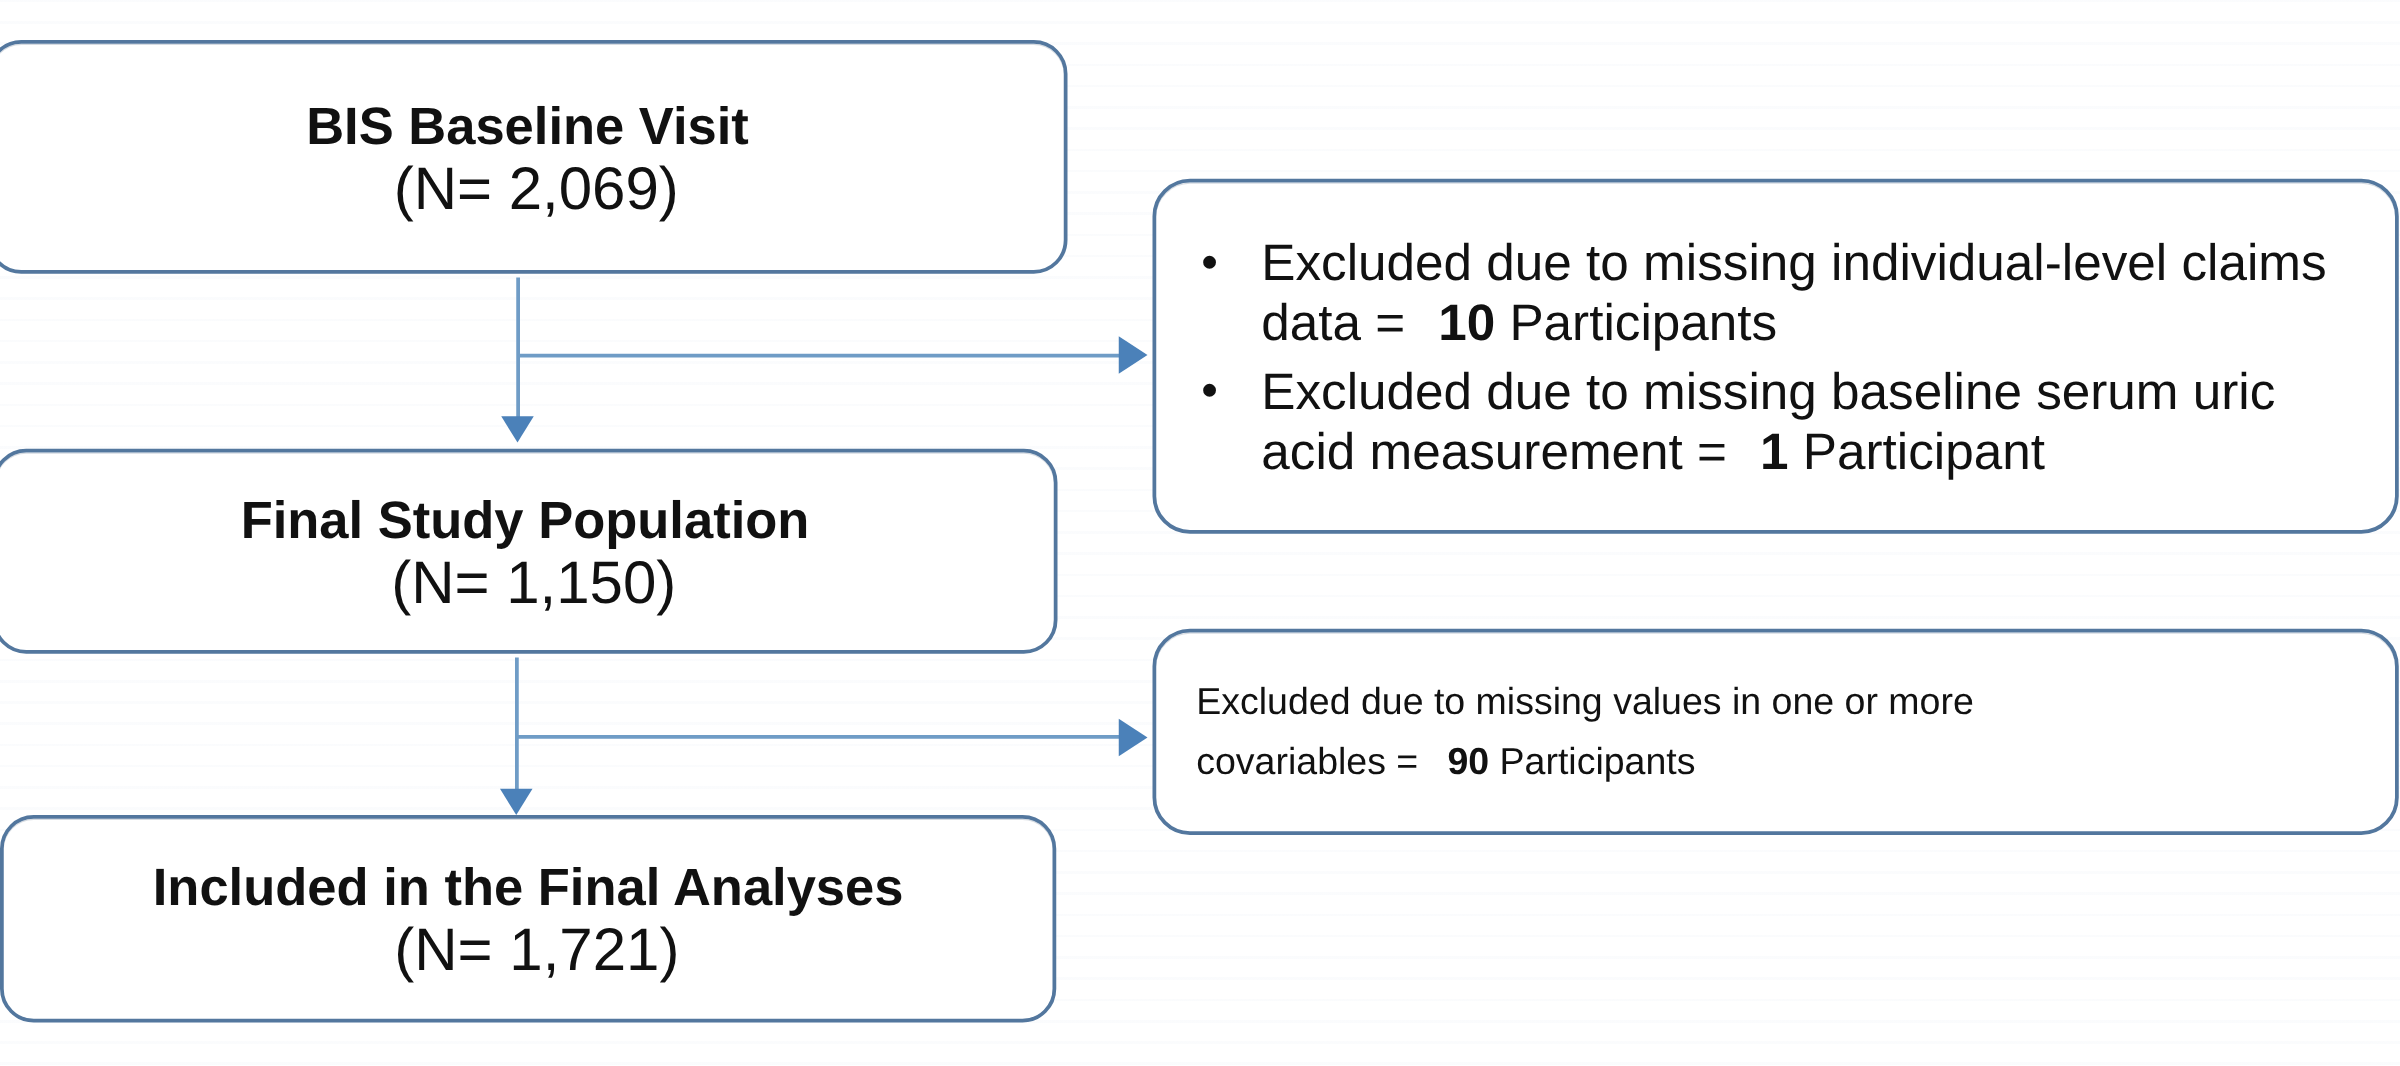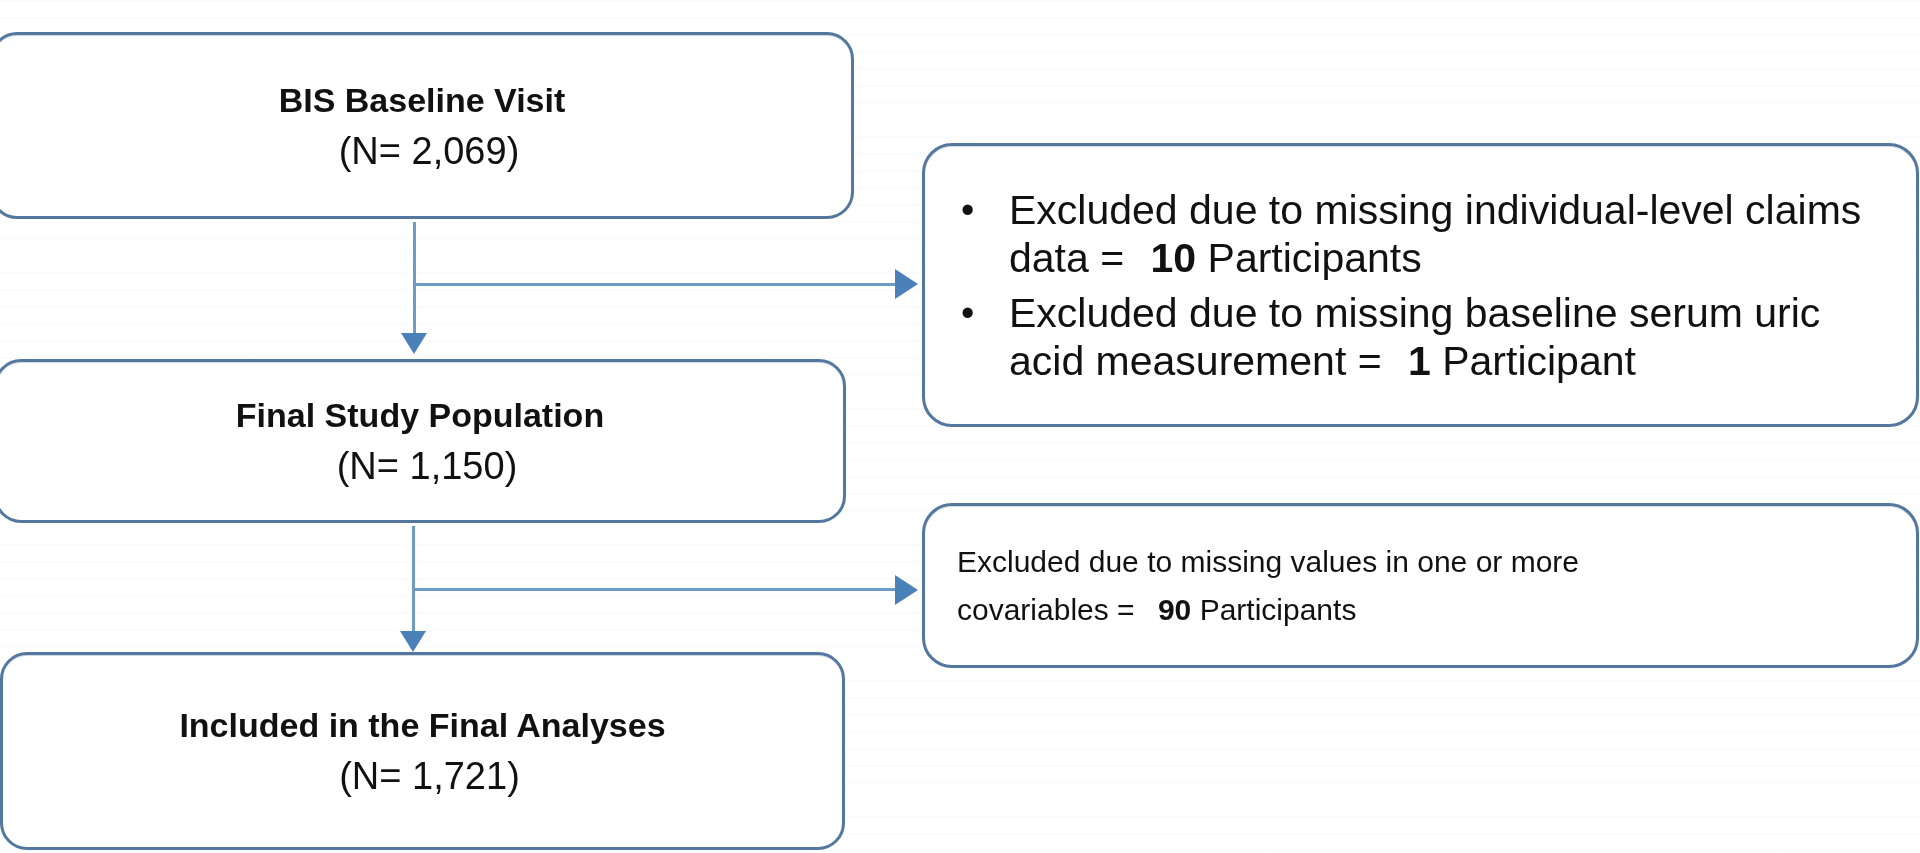--- a/index.html
+++ b/index.html
@@ -31,24 +31,24 @@
     box-shadow: inset 0 1px 0 rgba(30,55,90,0.18);
     display: flex;
     flex-direction: column;
     justify-content: center;
     align-items: center;
     text-align: center;
     z-index: 2;
   }
   #box-baseline  { left: -10px; top:  32px; width: 864px; height: 187px; }
   #box-finalpop  { left:  -6px; top: 359px; width: 852px; height: 164px; }
-  #box-included  { left:   0px; top: 652px; width: 845px; height: 198px; }
+  #box-included  { left:   0px; top: 652px; width: 845px; height: 166px; }
 
-  .box-title { font-weight: bold; font-size: 34px; line-height: 51px; white-space: nowrap; }
-  .box-n     { font-size: 38px; line-height: 51px; white-space: nowrap; margin-left: 14px; }
+  .box-title { font-weight: bold; font-size: 42px; line-height: 51px; white-space: nowrap; }
+  .box-n     { font-size: 48px; line-height: 51px; white-space: nowrap; margin-left: 14px; }
 
   .callout-box {
     position: absolute;
     box-sizing: border-box;
     background: #ffffff;
     border: 3px solid #53779e;
     border-radius: 30px;
     box-shadow: inset 0 1px 0 rgba(30,55,90,0.18);
     display: flex;
     flex-direction: column;

